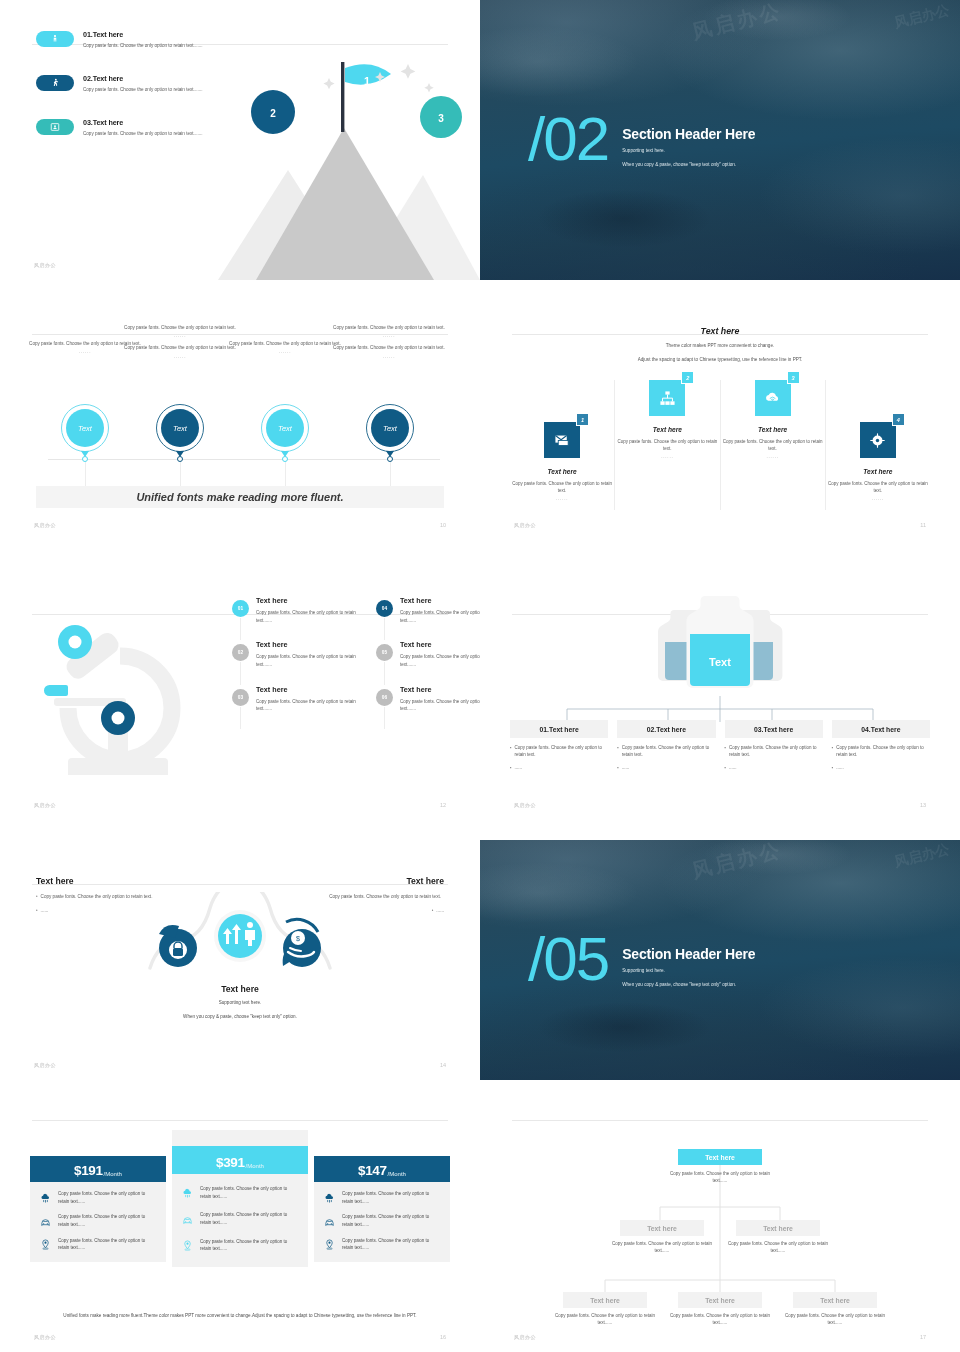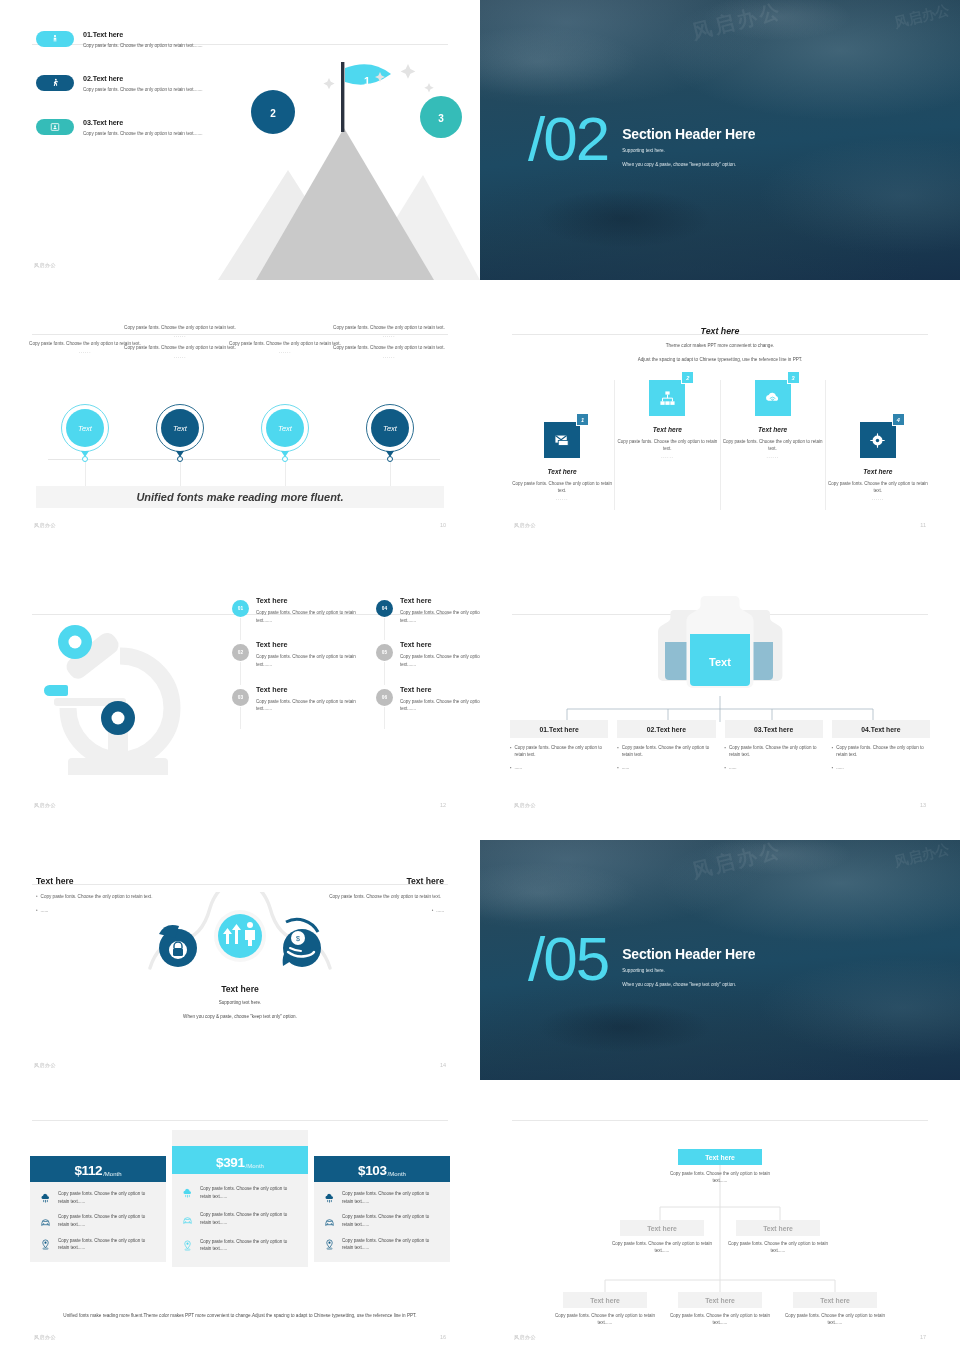--- a/index.html
+++ b/index.html
@@ -605,21 +605,21 @@
     </div>
   </div>
 
   <div class="slide r5 c1">
     <div class="toprule" style="top:10px"></div>
     <div class="inner" style="top:22px">
       <div class="s16-row">
 
         <div class="s16-card side">
           <div class="s16-hd" style="background:#105b85">
-            <span class="s16-price">$112</span>
+            <span class="s16-price">$191</span>
             <span class="s16-per">/Month</span>
           </div>
           <div class="s16-li">
             <div class="s16-ico">
                 <svg viewBox="0 0 24 24">
                   <path d="M6 13a3.6 3.6 0 0 1 .6-7.1A5 5 0 0 1 16.5 7 3.2 3.2 0 0 1 18 13z" fill="#105b85"></path>
                   <path d="M8 16v3M12 16v4M16 16v3" stroke="#105b85" stroke-width="1.6" stroke-linecap="round"></path>
                 </svg>
               </div>
             <div class="s16-p">Copy paste fonts. Choose the only option to retain text......</div>
@@ -682,21 +682,21 @@
                   <circle cx="12" cy="8" r="2.3" fill="#4ed8ef"></circle>
                   <ellipse cx="12" cy="21" rx="6" ry="1.4" fill="none" stroke="#4ed8ef" stroke-width="1.2"></ellipse>
                 </svg>
               </div>
             <div class="s16-p">Copy paste fonts. Choose the only option to retain text......</div>
           </div>
         </div>
 
         <div class="s16-card side">
           <div class="s16-hd" style="background:#105b85">
-            <span class="s16-price">$103</span>
+            <span class="s16-price">$147</span>
             <span class="s16-per">/Month</span>
           </div>
           <div class="s16-li">
             <div class="s16-ico">
                 <svg viewBox="0 0 24 24">
                   <path d="M6 13a3.6 3.6 0 0 1 .6-7.1A5 5 0 0 1 16.5 7 3.2 3.2 0 0 1 18 13z" fill="#105b85"></path>
                   <path d="M8 16v3M12 16v4M16 16v3" stroke="#105b85" stroke-width="1.6" stroke-linecap="round"></path>
                 </svg>
               </div>
             <div class="s16-p">Copy paste fonts. Choose the only option to retain text......</div>

